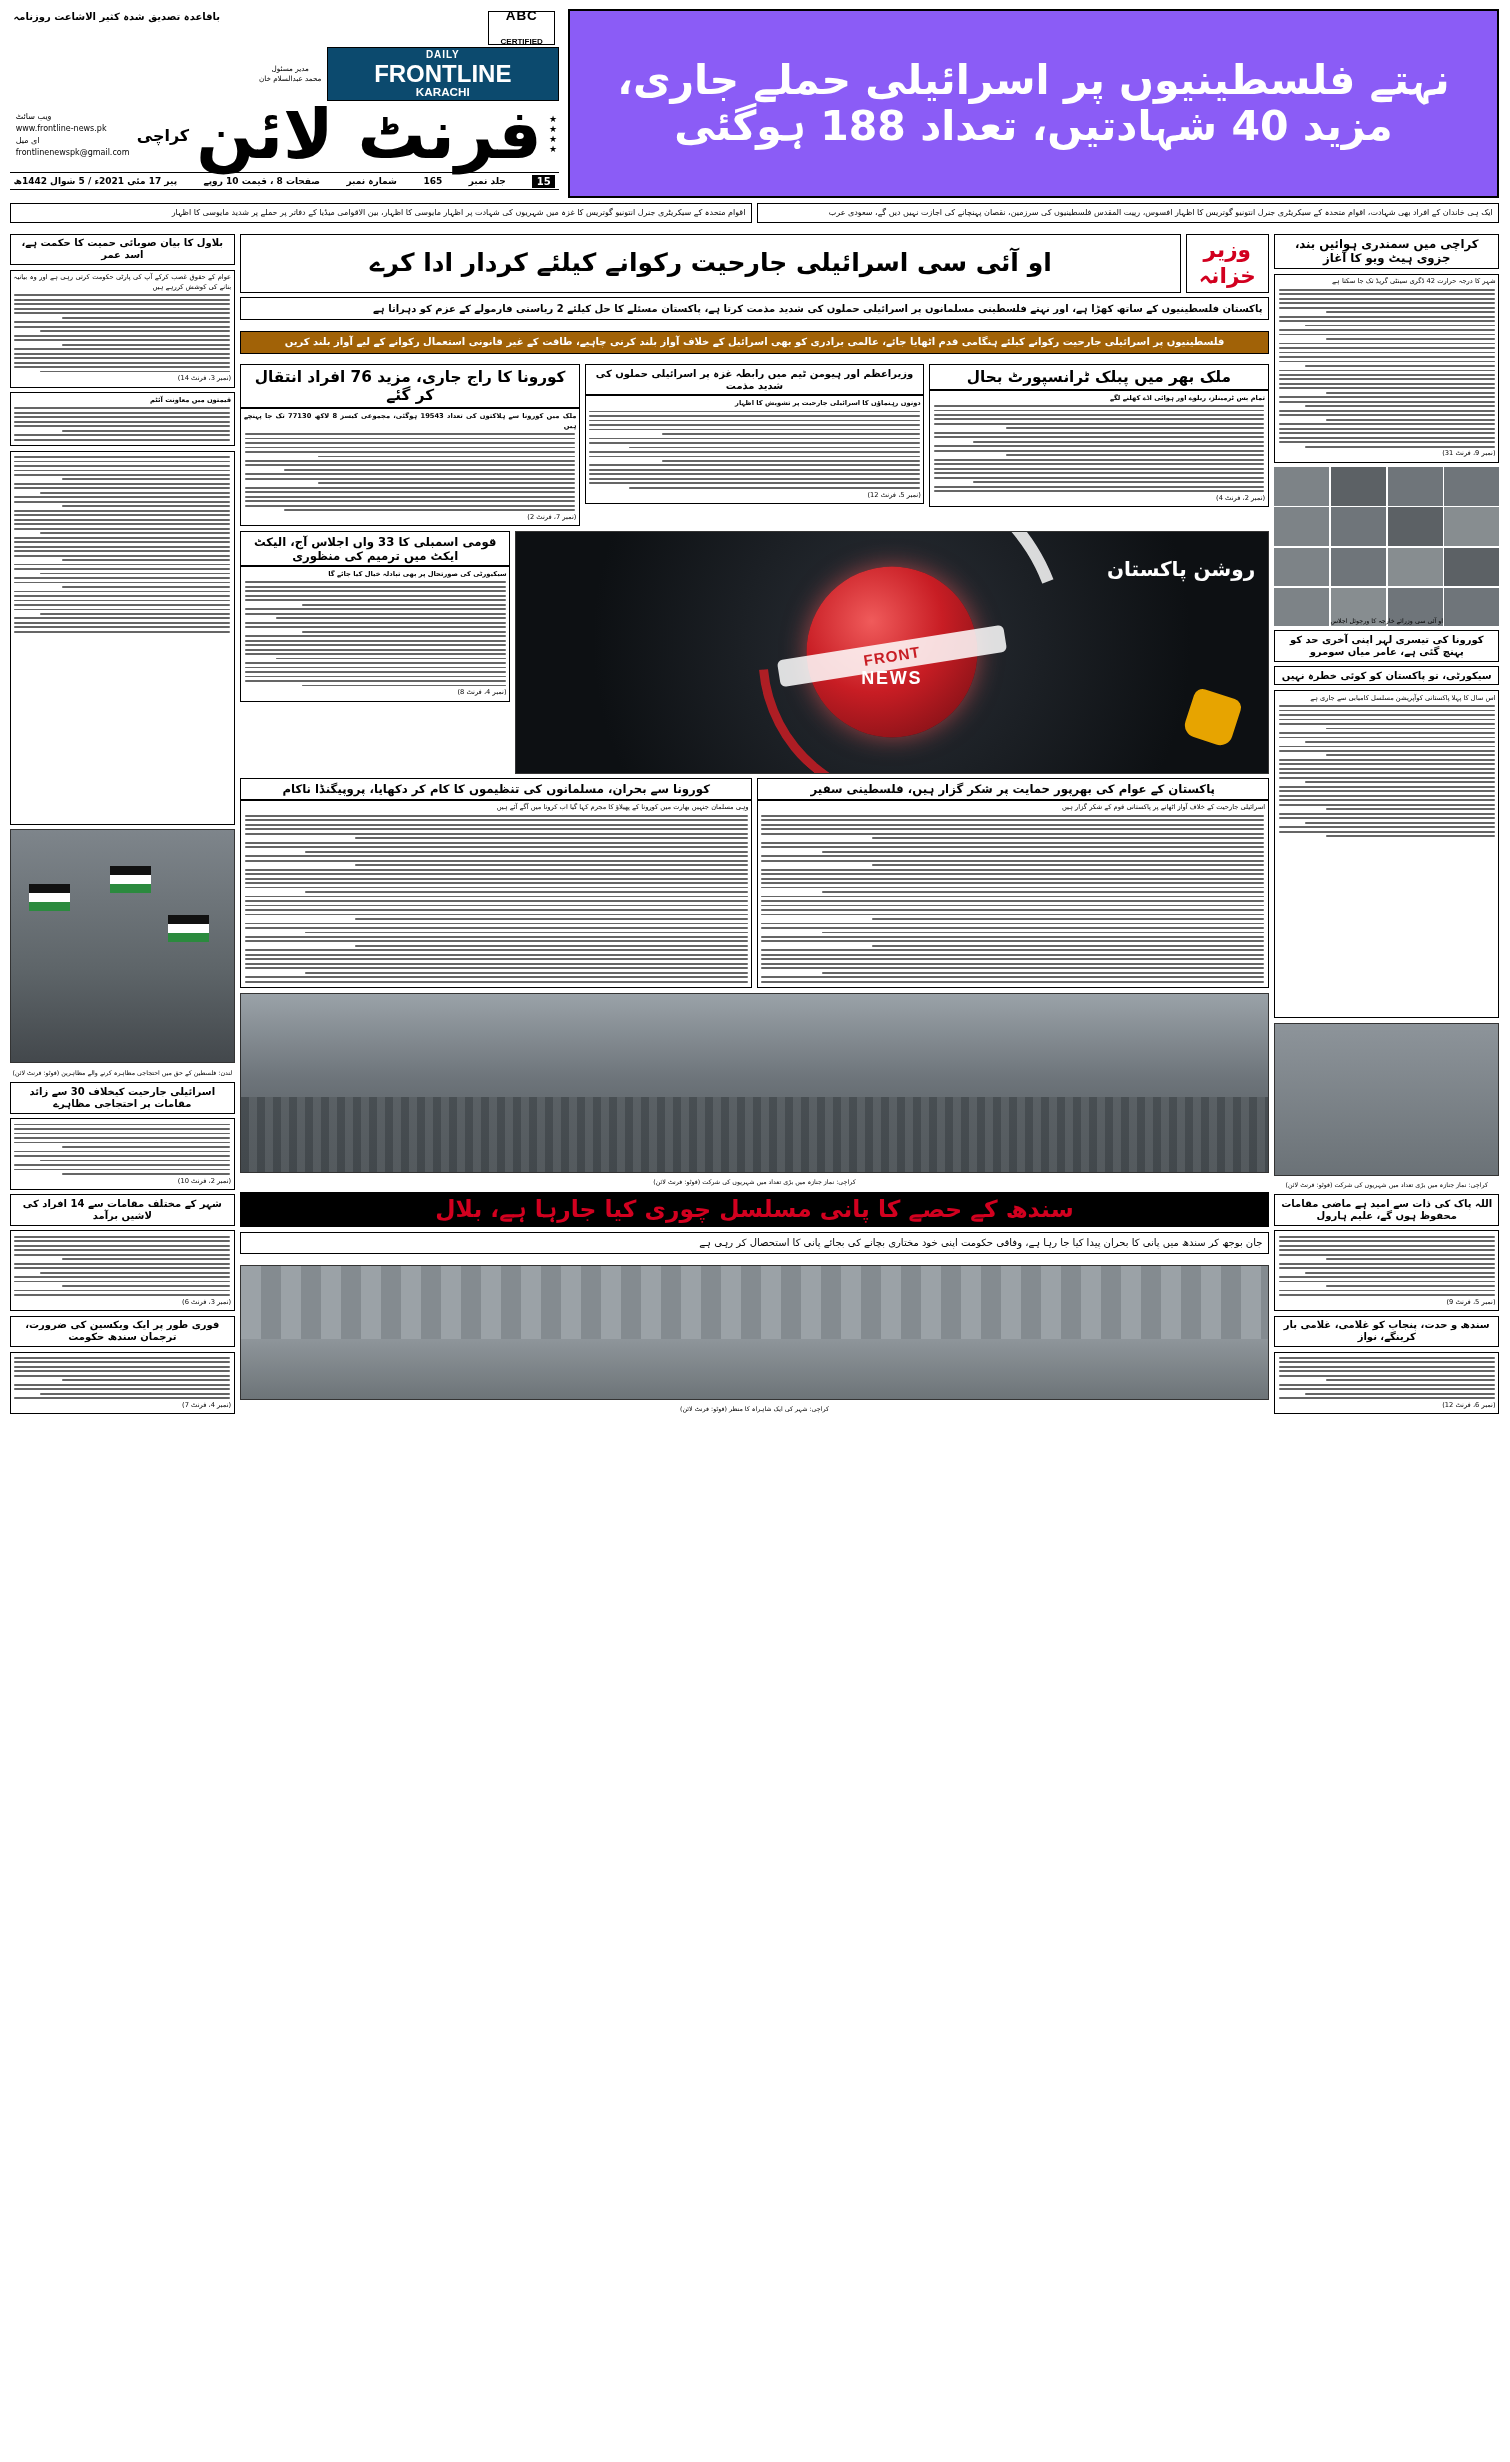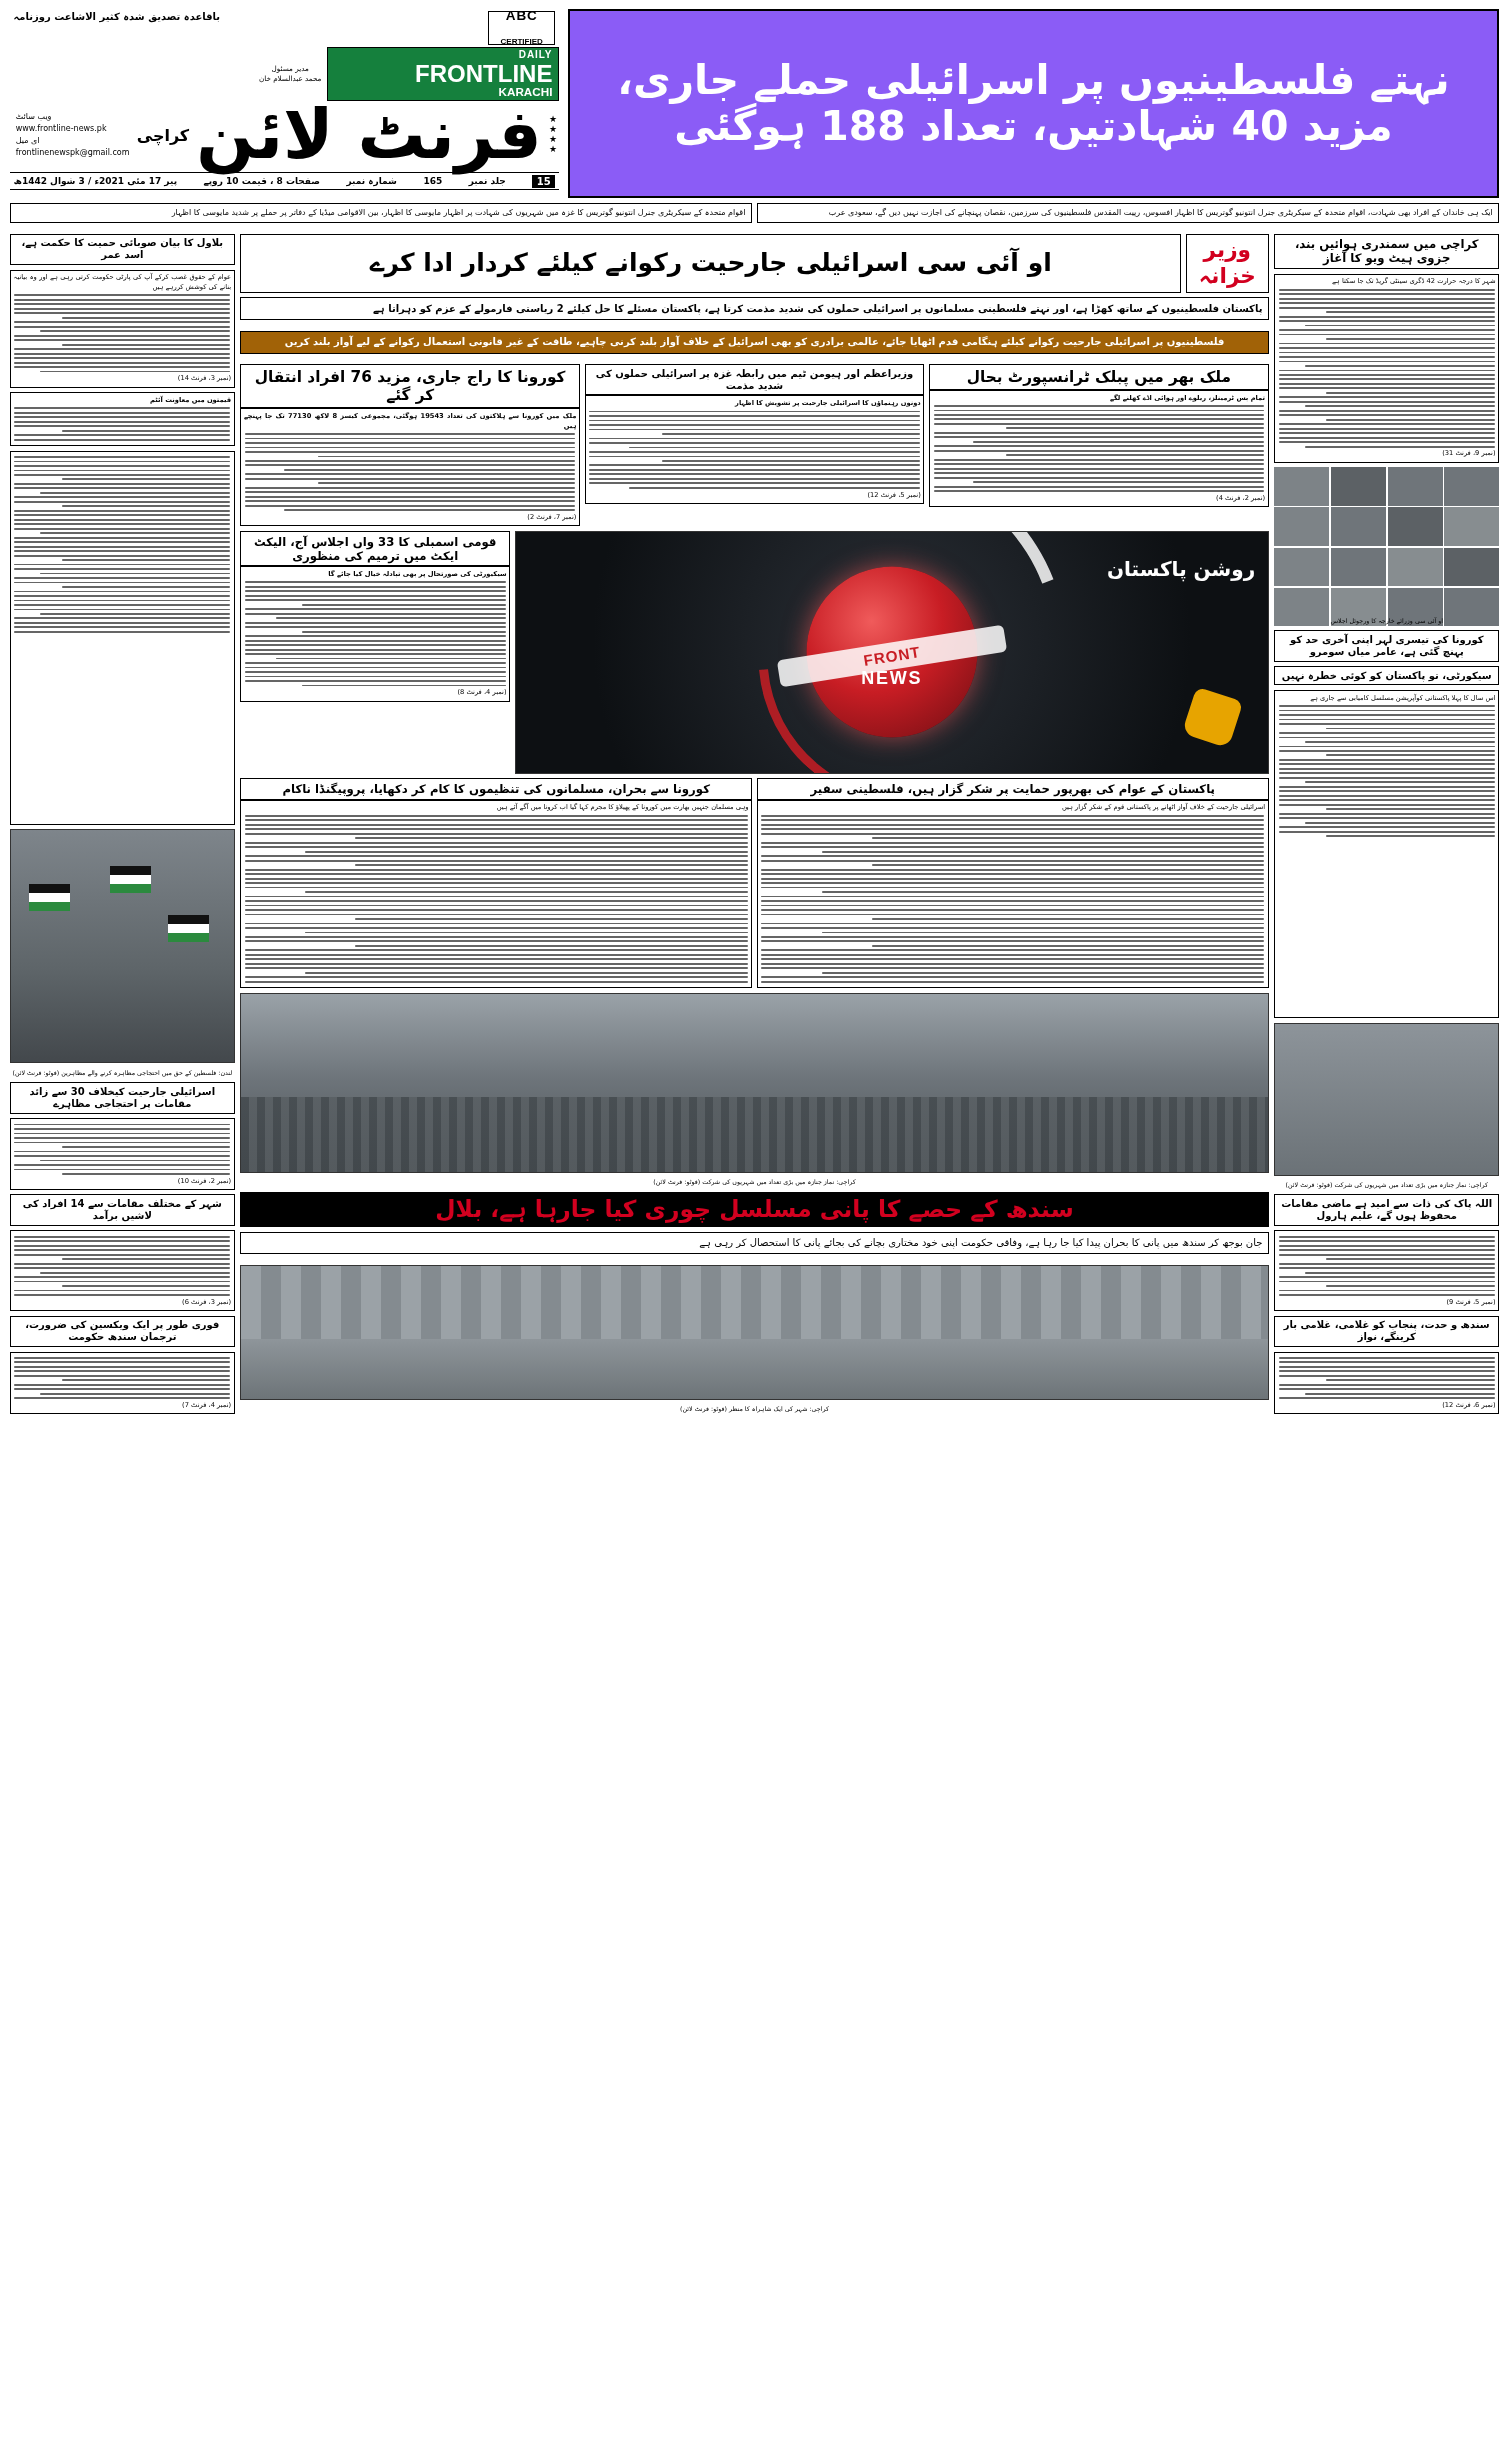--- a/index.html
+++ b/index.html
@@ -46,22 +46,22 @@
     font-size:10px; font-weight:bold; padding:1.8px 3.6px 2.7px 3.6px;
   }
   .abc-box {
     border:1.8px solid #000; width:67px; height:34px;
     display:flex; flex-direction:column; align-items:center; justify-content:center;
     font-size:8px; font-weight:bold; line-height:1.1; font-family:"Liberation Sans",sans-serif;gap:14px;
   }
   .abc-box .abc { font-size:13.5px; letter-spacing:0.9px; }
   .mh-mid { display:flex; align-items:center; gap:5.4px; }
   .dailybox {
-    background:#15803d; color:#fff; border:1.8px solid #000;
-    padding:1.8px 5.4px; text-align:right; line-height:1.05;
+    background:#0c4a6e; color:#fff; border:1.8px solid #000;
+    padding:1.8px 5.4px; text-align:center; line-height:1.05;
     font-family:"Liberation Sans",sans-serif; width:232px;
   }
   .dailybox .d1 { font-size:10px; font-weight:bold; letter-spacing:0.9px;}
   .dailybox .d2 { font-size:24px; font-weight:bold; letter-spacing:0px;}
   .dailybox .d3 { font-size:11.7px; font-weight:bold; }
   .mh-nameplate {
     display:flex; justify-content:flex-start; align-items:center; gap:7.2px;
     padding: 1.8px 1.8px;
   }
   .bigname {
@@ -231,21 +231,21 @@
           <div>frontlinenewspk@gmail.com</div>
         </div>
       </div>
 
       <div class="mh-strip">
         <span class="vol-badge">15</span>
         <span class="urdu">جلد نمبر</span>
         <span class="urdu">165</span>
         <span class="urdu">شمارہ نمبر</span>
         <span class="urdu">صفحات 8 ، قیمت 10 روپے</span>
-        <span class="urdu">پیر 17 مئی 2021ء / 3 شوال 1442ھ</span>
+        <span class="urdu">پیر 17 مئی 2021ء / 5 شوال 1442ھ</span>
       </div>
     </div>
   </div>
 
   <div style="display:flex; gap:5.4px; margin-bottom:4.5px;">
     <div class="band" style="flex:1;">
       <span class="urdu">ایک ہی خاندان کے افراد بھی شہادت، اقوام متحدہ کے سیکریٹری جنرل انتونیو گوتریس کا اظہار افسوس، رپیت المقدس فلسطینیوں کی سرزمین، نقصان پہنچانے کی اجازت نہیں دیں گے، سعودی عرب</span>
     </div>
     <div class="band" style="flex:1;">
       <span class="urdu">اقوام متحدہ کے سیکریٹری جنرل انتونیو گوتریس کا غزہ میں شہریوں کی شہادت پر اظہار مایوسی کا اظہار، بین الاقوامی میڈیا کے دفاتر پر حملے پر شدید مایوسی کا اظہار</span>

